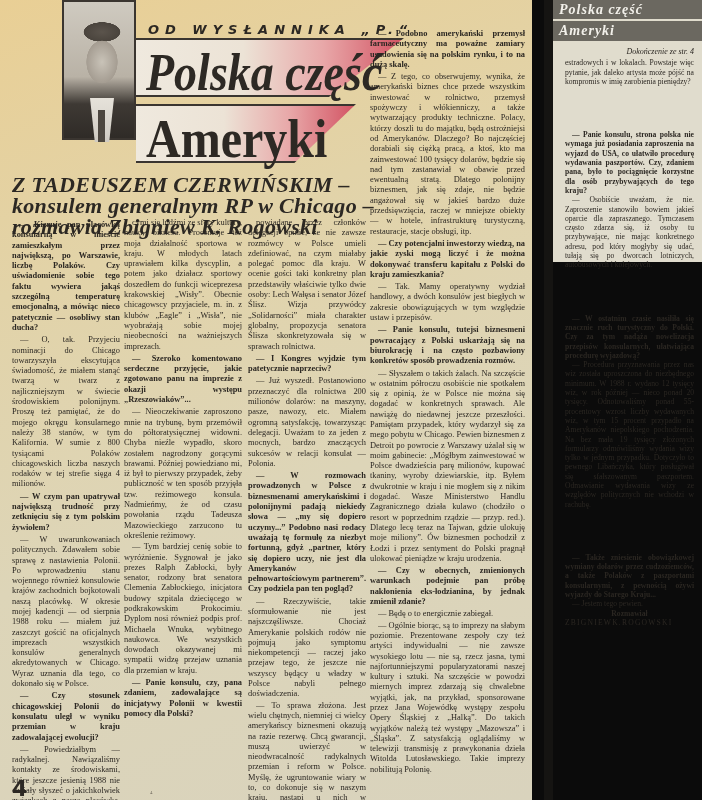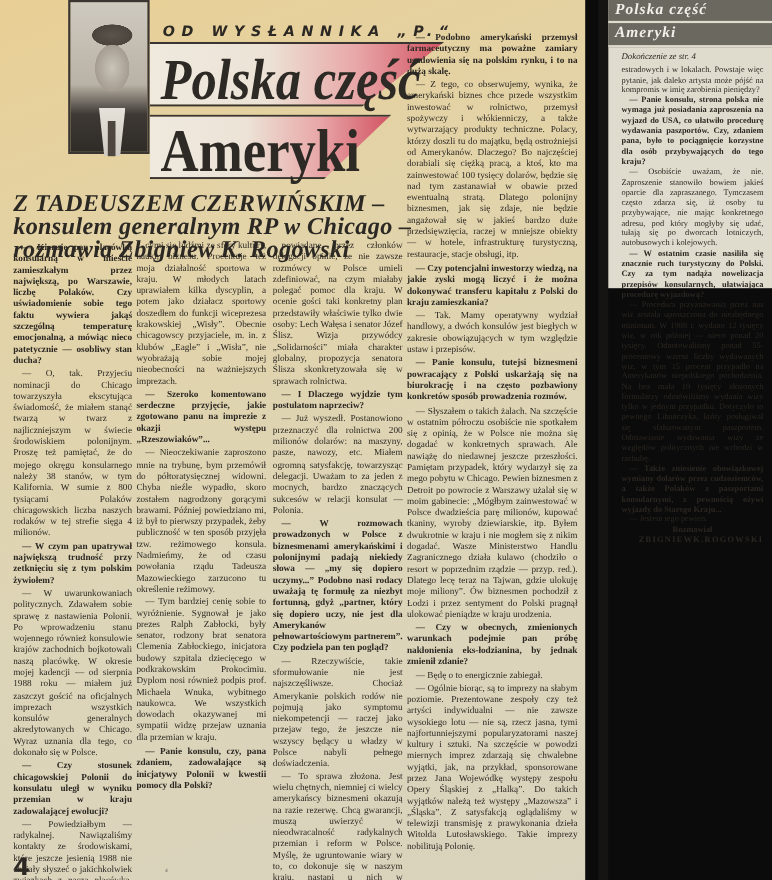--- a/index.html
+++ b/index.html
@@ -72,24 +72,24 @@
     background: #e0dccd;
   }
   .clip-head {
     background: #6b6860; color: #f2f0ea; font-family: "Liberation Serif", serif;
     font-style: italic; font-weight: bold; font-size: 14px; padding: 2px 6px; height: 21px;
     border-bottom: 2px solid #e0dccd; letter-spacing: 1px;
   }
   .clip-head.h2 { height: 22px; }
   .clip-body { padding: 4px 8px 2px 12px; font-size: 7.6px; line-height: 9.3px; text-align: justify; color: #2b2722; }
   .clip-body p { text-indent: 7px; }
-  .clip-body p.q { font-weight: bold; }
-  .clip-body .cont { font-style: italic; text-align: left; text-indent: 0; font-size: 8px; margin-bottom: 2px; }
+  .clip-body p.q { font-weight: bold; margin-top: 44px; }
+  .clip-body .cont { font-style: italic; text-align: right; text-indent: 0; font-size: 8px; margin-bottom: 2px; }
   .clip-body .sig1 { text-align: center; font-weight: bold; text-indent: 0; }
-  .clip-body .sig2 { font-weight: bold; text-indent: 0; letter-spacing: 1.2px; display: flex; justify-content: flex-end; }
+  .clip-body .sig2 { font-weight: normal; text-indent: 0; letter-spacing: 1.2px; display: flex; justify-content: flex-start; }
   .divider { position: absolute; left: 544px; top: 0; width: 9px; height: 800px; background: #151412; }
 </style>
 </head>
 <body>
 
 <div class="page">
   <div class="photo">
     <div class="collar"></div>
     <div class="tie"></div>
   </div>
@@ -110,21 +110,21 @@
     </div>
   <div class="col c2">
       <p>cymi się ludźmi ze sfery kultury, nauki, biznesu. Procentuje też moja działalność sportowa w kraju. W młodych latach uprawiałem kilka dyscyplin, a potem jako działacz sportowy doszedłem do funkcji wiceprezesa krakowskiej „Wisły”. Obecnie chicagowscy przyjaciele, m. in. z klubów „Eagle” i „Wisła”, nie wyobrażają sobie mojej nieobecności na ważniejszych imprezach.</p>
       <p class="q">— Szeroko komentowano serdeczne przyjęcie, jakie zgotowano panu na imprezie z okazji występu „Rzeszowiaków”...</p>
       <p>— Nieoczekiwanie zaproszono mnie na trybunę, bym przemówił do półtoratysięcznej widowni. Chyba nieźle wypadło, skoro zostałem nagrodzony gorącymi brawami. Później powiedziano mi, iż był to pierwszy przypadek, żeby publiczność w ten sposób przyjęła tzw. reżimowego konsula. Nadmieńmy, że od czasu powołania rządu Tadeusza Mazowieckiego zarzucono tu określenie reżimowy.</p>
       <p>— Tym bardziej cenię sobie to wyróżnienie. Sygnował je jako prezes Ralph Zabłocki, były senator, rodzony brat senatora Clemenia Zabłockiego, inicjatora budowy szpitala dziecięcego w podkrakowskim Prokocimiu. Dyplom nosi również podpis prof. Michaela Wnuka, wybitnego naukowca. We wszystkich dowodach okazywanej mi sympatii widzę przejaw uznania dla przemian w kraju.</p>
       <p class="q">— Panie konsulu, czy, pana zdaniem, zadowalające są inicjatywy Polonii w kwestii pomocy dla Polski?</p>
     </div>
   <div class="col c3">
       <p>powiadane przez członków delegacji opinie, że nie zawsze rozmówcy w Polsce umieli zdefiniować, na czym miałaby polegać pomoc dla kraju. W ocenie gości taki konkretny plan przedstawiły właściwie tylko dwie osoby: Lech Wałęsa i senator Józef Ślisz. Wizja przywódcy „Solidarności” miała charakter globalny, propozycja senatora Ślisza skonkretyzowała się w sprawach rolnictwa.</p>
-      <p class="q">— I Dlaczego wyjdzie tym postulatom naprzeciw?</p>
+      <p class="q">— I Kongres wyjdzie tym patetycznie naprzeciw?</p>
       <p>— Już wyszedł. Postanowiono przeznaczyć dla rolnictwa 200 milionów dolarów: na maszyny, pasze, nawozy, etc. Miałem ogromną satysfakcję, towarzysząc delegacji. Uważam to za jeden z mocnych, bardzo znaczących sukcesów w relacji konsulat — Polonia.</p>
       <p class="q">— W rozmowach prowadzonych w Polsce z biznesmenami amerykańskimi i polonijnymi padają niekiedy słowa — „my się dopiero uczymy...” Podobno nasi rodacy uważają tę formułę za niezbyt fortunną, gdyż „partner, który się dopiero uczy, nie jest dla Amerykanów pełnowartościowym partnerem”. Czy podziela pan ten pogląd?</p>
       <p>— Rzeczywiście, takie sformułowanie nie jest najszczęśliwsze. Chociaż Amerykanie polskich rodów nie pojmują jako symptomu niekompetencji — raczej jako przejaw tego, że jeszcze nie wszyscy będący u władzy w Polsce nabyli pełnego doświadczenia.</p>
       <p>— To sprawa złożona. Jest wielu chętnych, niemniej ci wielcy amerykańscy biznesmeni okazują na razie rezerwę. Chcą gwarancji, muszą uwierzyć w nieodwracalność radykalnych przemian i reform w Polsce. Myślę, że ugruntowanie wiary w to, co dokonuje się w naszym kraju, nastąpi u nich w najbliższym okresie, może już do połowy 1990 roku.</p>
     </div>
   <div class="col c4">
       <p class="q">— Podobno amerykański przemysł farmaceutyczny ma poważne zamiary usadowienia się na polskim rynku, i to na dużą skalę.</p>
       <p>— Z tego, co obserwujemy, wynika, że amerykański biznes chce przede wszystkim inwestować w rolnictwo, przemysł spożywczy i włókienniczy, a także wytwarzający produkty techniczne. Polacy, którzy doszli tu do majątku, będą ostrożniejsi od Amerykanów. Dlaczego? Bo najczęściej dorabiali się ciężką pracą, a ktoś, kto ma zainwestować 100 tysięcy dolarów, będzie się nad tym zastanawiał w obawie przed ewentualną stratą. Dlatego polonijny biznesmen, jak się zdaje, nie będzie angażował się w jakieś bardzo duże przedsięwzięcia, raczej w mniejsze obiekty — w hotele, infrastrukturę turystyczną, restauracje, stacje obsługi, itp.</p>
       <p class="q">— Czy potencjalni inwestorzy wiedzą, na jakie zyski mogą liczyć i że można dokonywać transferu kapitału z Polski do kraju zamieszkania?</p>
       <p>— Tak. Mamy operatywny wydział handlowy, a dwóch konsulów jest biegłych w zakresie obowiązujących w tym względzie ustaw i przepisów.</p>

